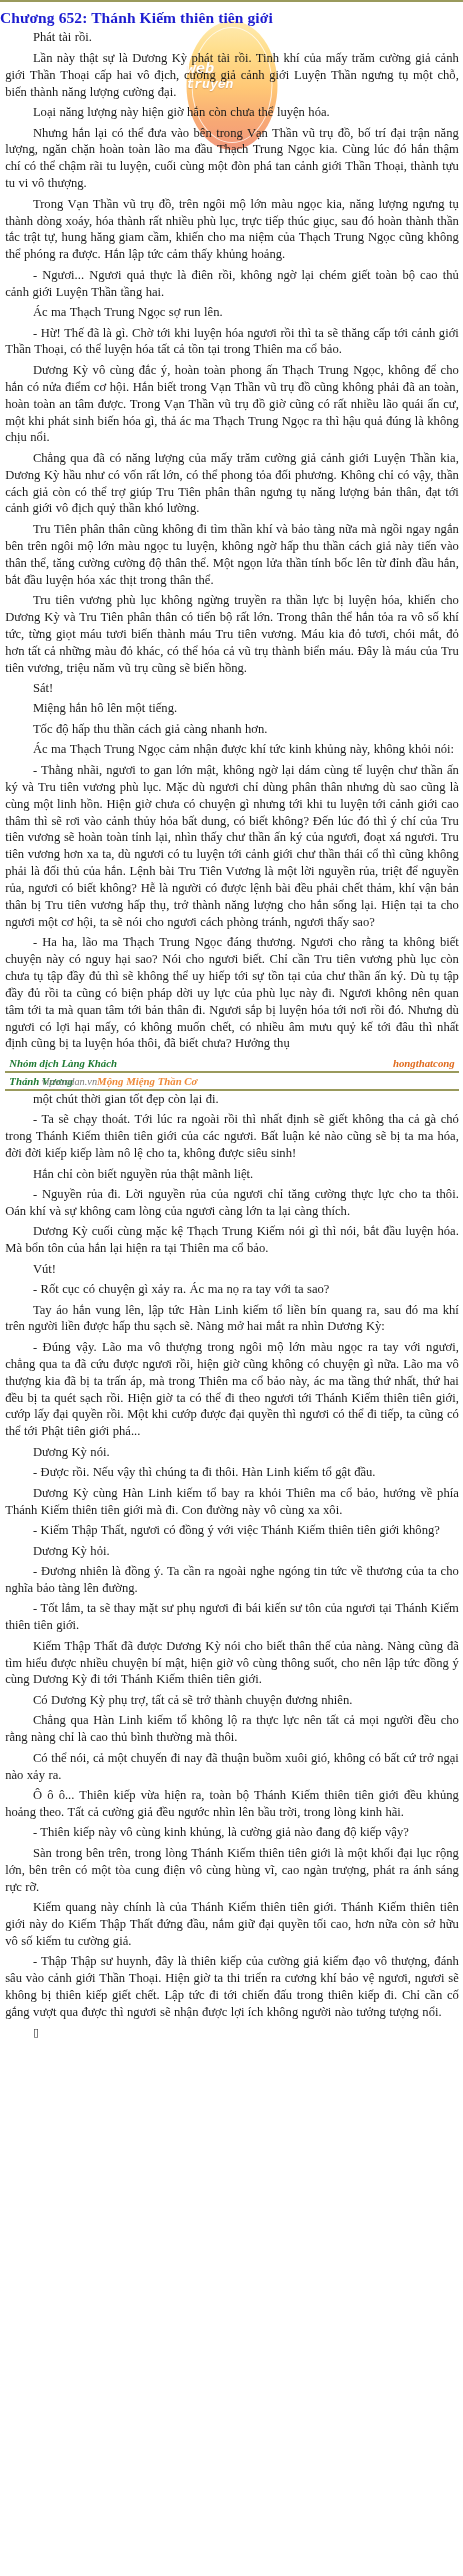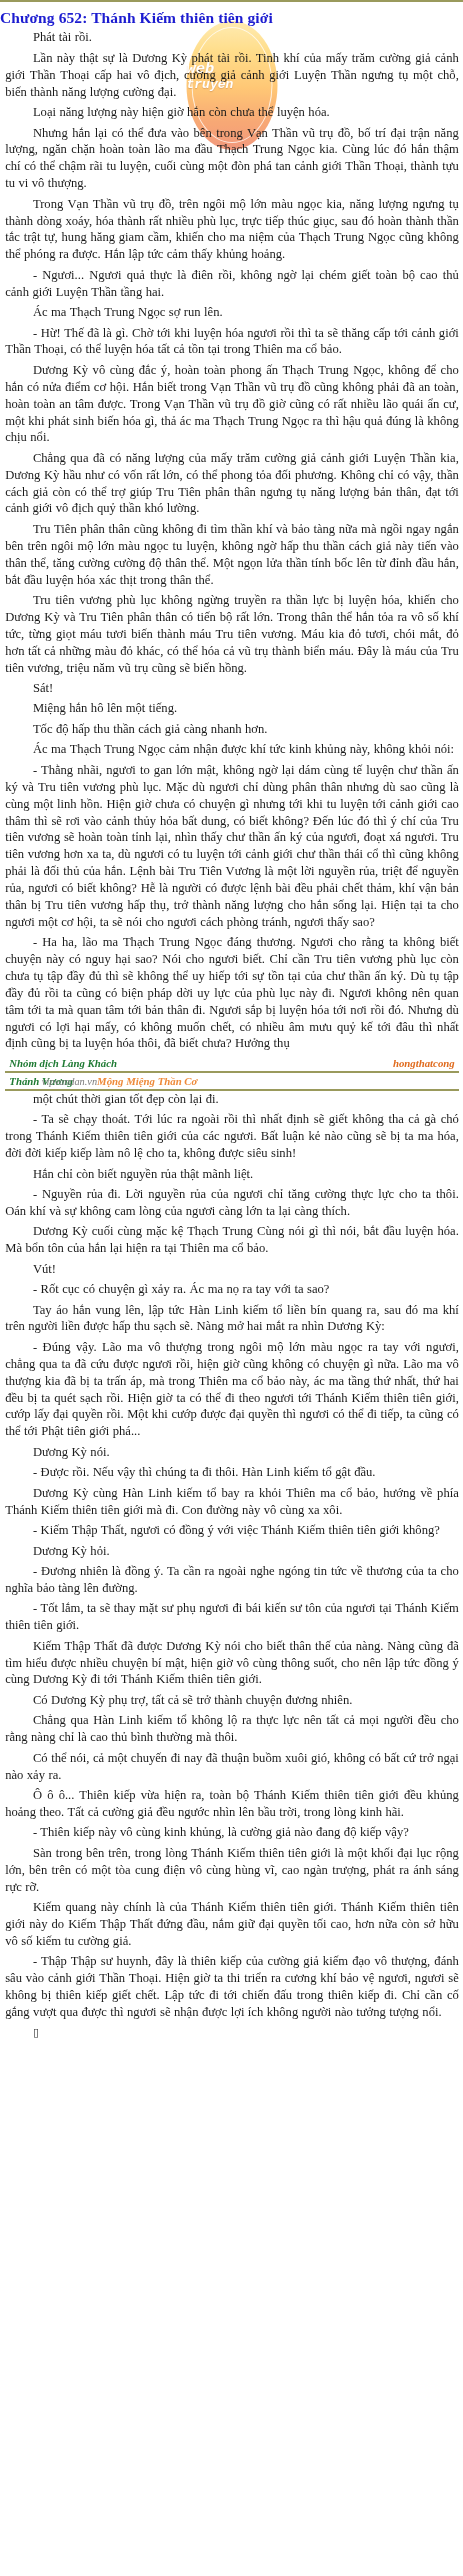--- a/index.html
+++ b/index.html
@@ -152,21 +152,21 @@
     <div class="fb-rule"></div>
   </div>
 <p class="para">một chút thời gian tốt đẹp còn lại đi.</p>
       <div class="blank"></div>
       <div class="blank"></div>
       <p class="para">- Ta sẽ chạy thoát. Tới lúc ra ngoài rồi thì nhất định sẽ giết không tha cả gà chó trong Thánh Kiếm thiên tiên giới của các ngươi. Bất luận kẻ nào cũng sẽ bị ta ma hóa, đời đời kiếp kiếp làm nô lệ cho ta, không được siêu sinh!</p>
       <div class="blank"></div>
       <p class="para">Hắn chỉ còn biết nguyền rủa thật mãnh liệt.</p>
       <div class="blank"></div>
       <p class="para">- Nguyền rủa đi. Lời nguyền rủa của ngươi chỉ tăng cường thực lực cho ta thôi. Oán khí và sự không cam lòng của ngươi càng lớn ta lại càng thích.</p>
-      <p class="para">Dương Kỳ cuối cùng mặc kệ Thạch Trung Cùng nói gì thì nói, bắt đầu luyện hóa. Mà bổn tôn của hắn lại hiện ra tại Thiên ma cổ bảo.</p>
+      <p class="para">Dương Kỳ cuối cùng mặc kệ Thạch Trung Kiếm nói gì thì nói, bắt đầu luyện hóa. Mà bổn tôn của hắn lại hiện ra tại Thiên ma cổ bảo.</p>
       <div class="blank"></div>
       <p class="para">Vút!</p>
       <div class="blank"></div>
       <p class="para">- Rốt cục có chuyện gì xảy ra. Ác ma nọ ra tay với ta sao?</p>
       <p class="para">Tay áo hắn vung lên, lập tức Hàn Linh kiếm tổ liền bín quang ra, sau đó ma khí trên người liền được hấp thu sạch sẽ. Nàng mở hai mắt ra nhìn Dương Kỳ:</p>
       <div class="blank"></div>
       <p class="para">- Đúng vậy. Lão ma vô thượng trong ngôi mộ lớn màu ngọc ra tay với ngươi, chẳng qua ta đã cứu được ngươi rồi, hiện giờ cũng không có chuyện gì nữa. Lão ma vô thượng kia đã bị ta trấn áp, mà trong Thiên ma cổ bảo này, ác ma tầng thứ nhất, thứ hai đều bị ta quét sạch rồi. Hiện giờ ta có thể đi theo ngươi tới Thánh Kiếm thiên tiên giới, cướp lấy đại quyền rồi. Một khi cướp được đại quyền thì ngươi có thể đi tiếp, ta cũng có thể tới Phật tiên giới phá...</p>
       <div class="blank"></div>
       <p class="para">Dương Kỳ nói.</p>
       <div class="blank"></div>

